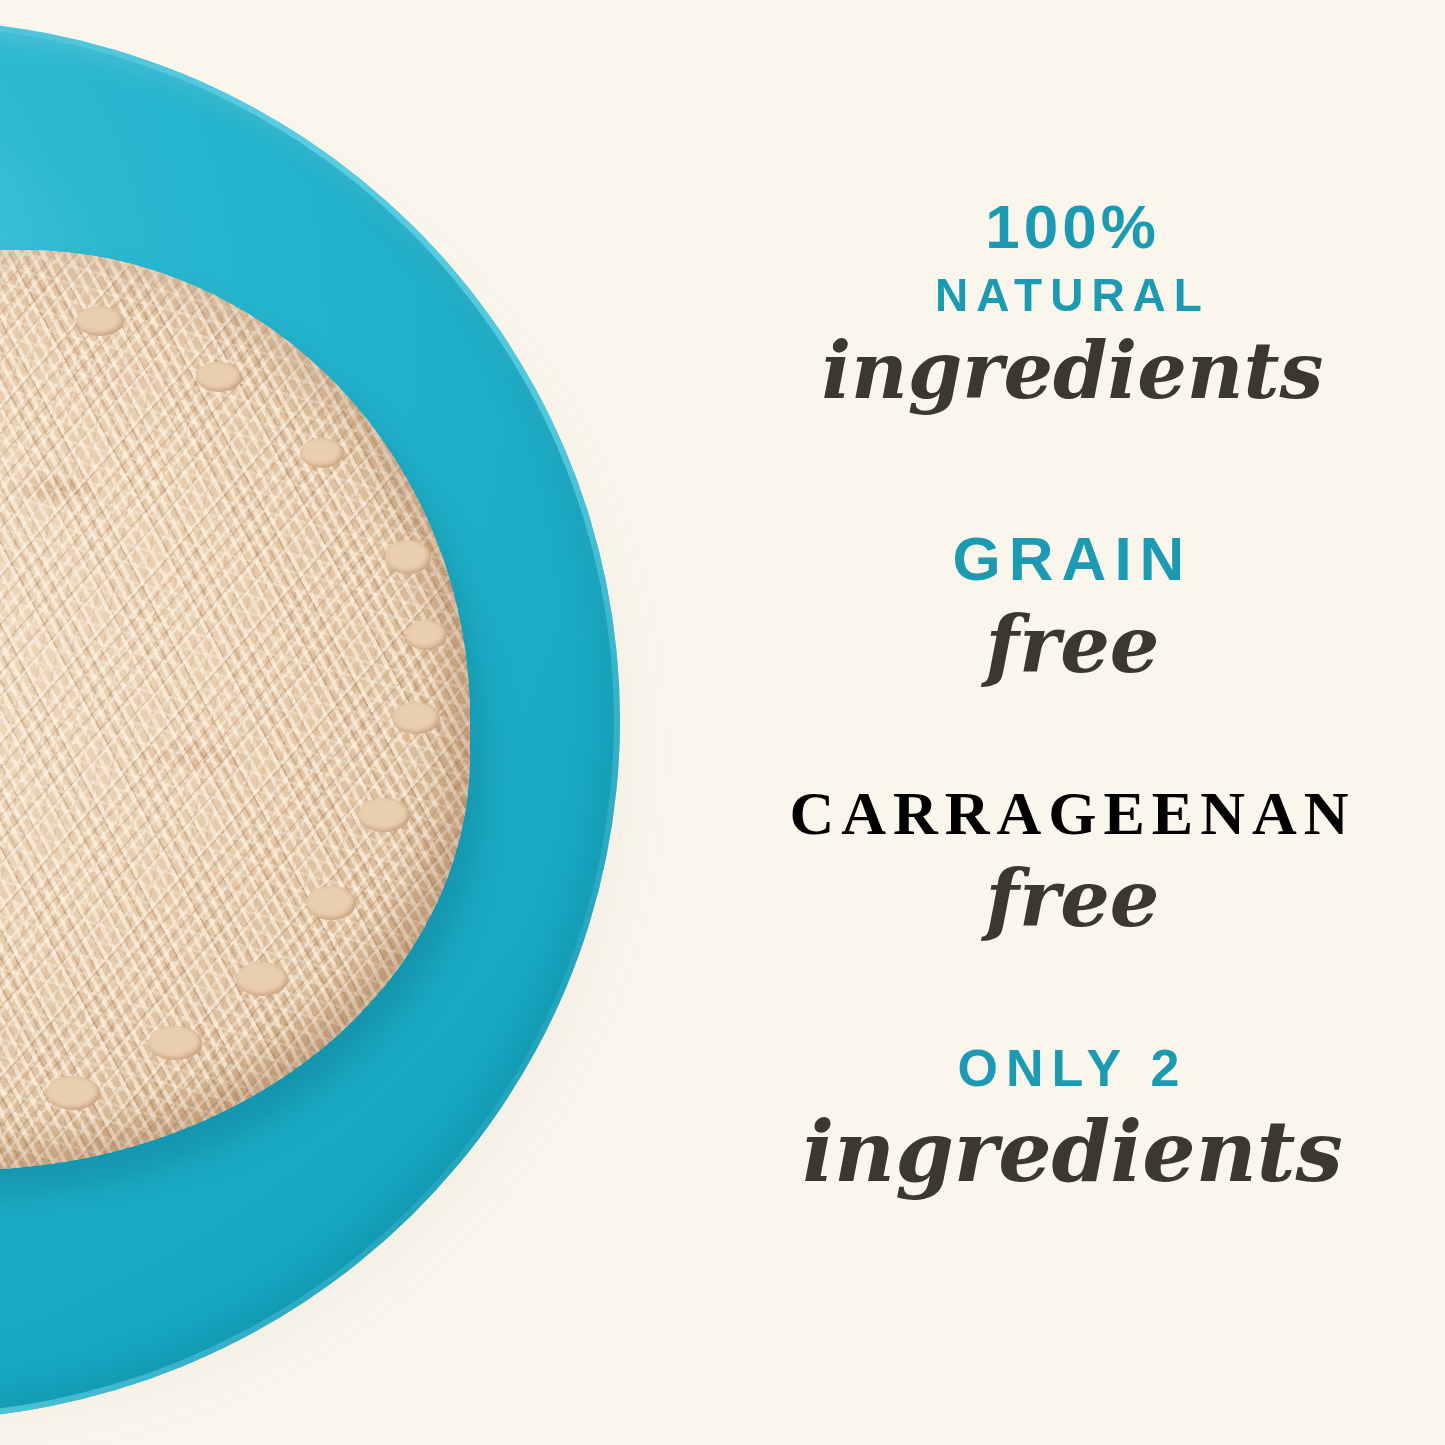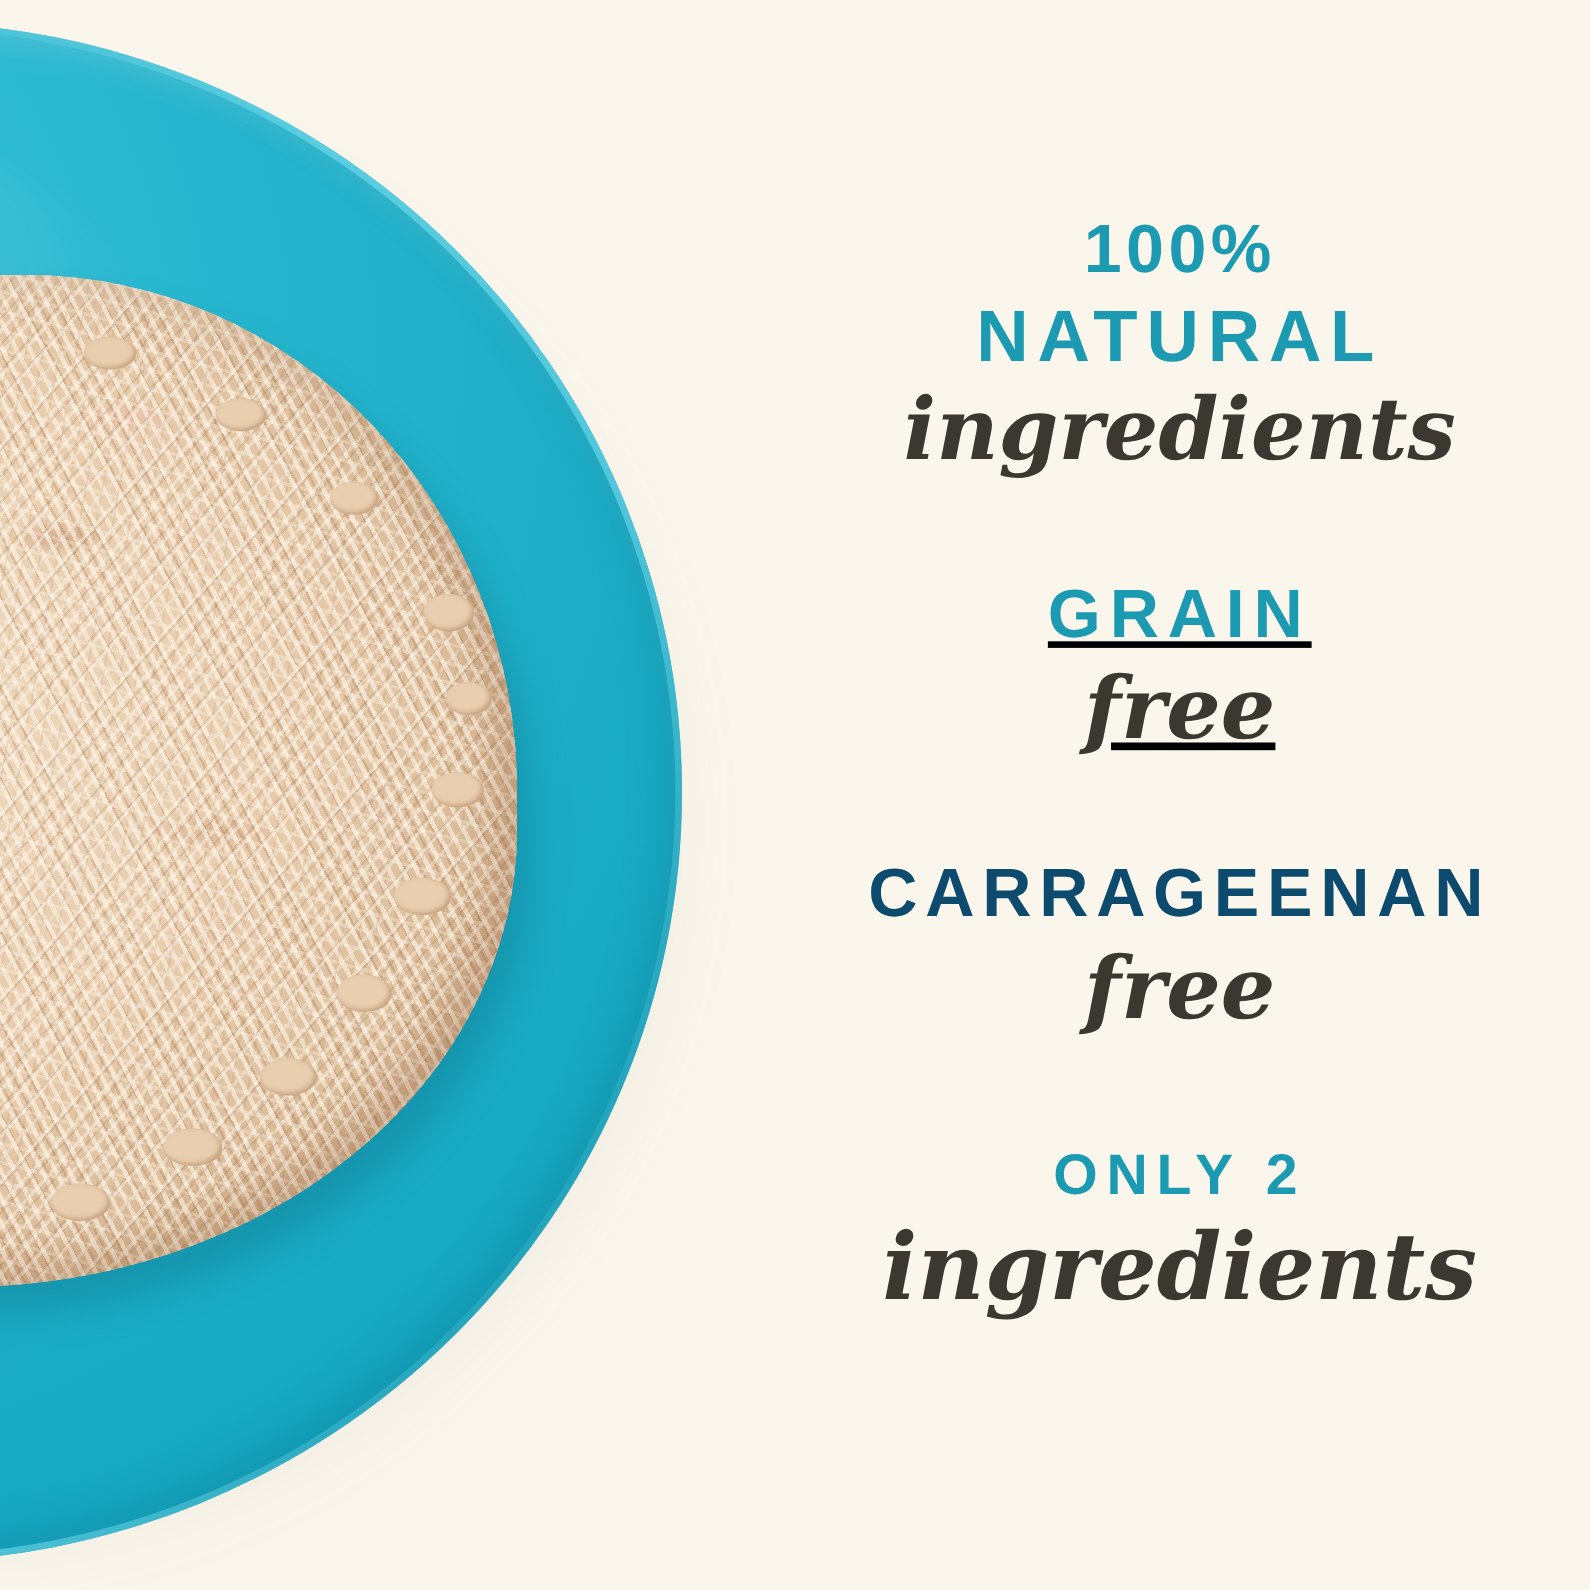--- a/index.html
+++ b/index.html
@@ -111,25 +111,25 @@
     font-family:"DejaVu Serif",serif;
     font-style:italic;
     font-weight:bold;
     line-height:1.0;
     white-space:nowrap;
   }
 
   
   #claim-natural{top:196px;}
   #claim-natural .cap.l1{font-size:62px;letter-spacing:4px;}
-  #claim-natural .cap.l2{font-size:66px;letter-spacing:8px;margin-top:14px;text-align:center;}
+  #claim-natural .cap.l2{font-size:46px;letter-spacing:8px;margin-top:14px;text-align:center;}
   #claim-natural .script{font-size:78px;margin-top:14px;}
 
   
-  #claim-grain{top:528px;text-decoration:underline;}
+  #claim-grain{top:528px;}
   #claim-grain .cap{font-size:62px;letter-spacing:8px;}
   #claim-grain .script{font-size:78px;margin-top:16px;}
 
   
   #claim-carrageenan{top:782px;}
   #claim-carrageenan .cap{font-size:62px;letter-spacing:7px;}
   #claim-carrageenan .script{font-size:78px;margin-top:16px;}
 
   
   #claim-only2{top:1042px;}
@@ -178,21 +178,21 @@
       <div class="cap l2" style="color: rgb(27, 154, 178);">NATURAL</div>
       <div class="script" style="color: rgb(58, 56, 48);">ingredients</div>
     </div>
 
     <div class="claim" id="claim-grain">
       <div class="cap" style="color: rgb(27, 154, 178);">GRAIN</div>
       <div class="script" style="color: rgb(58, 56, 48);">free</div>
     </div>
 
     <div class="claim" id="claim-carrageenan">
-      <div class="cap" style="color: #0c4a6e;">CARRAGEENAN</div>
+      <div class="cap" style="color: #000000; font-family: Liberation Serif, serif;">CARRAGEENAN</div>
       <div class="script" style="color: rgb(58, 56, 48);">free</div>
     </div>
 
     <div class="claim" id="claim-only2">
       <div class="cap" style="color: rgb(27, 154, 178);">ONLY 2</div>
       <div class="script" style="color: rgb(58, 56, 48);">ingredients</div>
     </div>
 
   </div>
 

